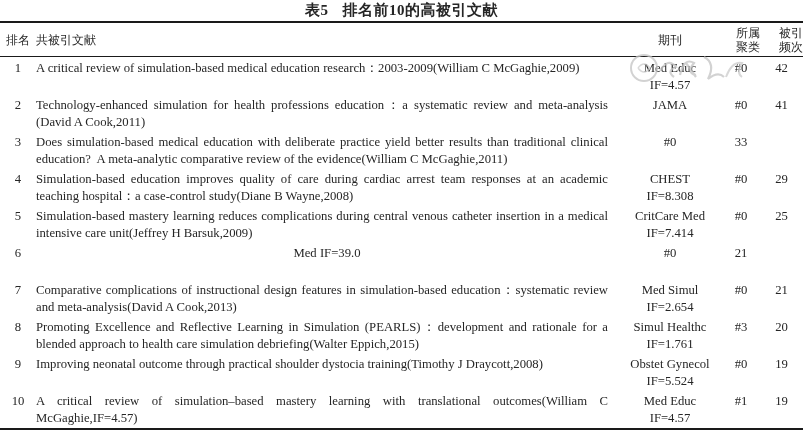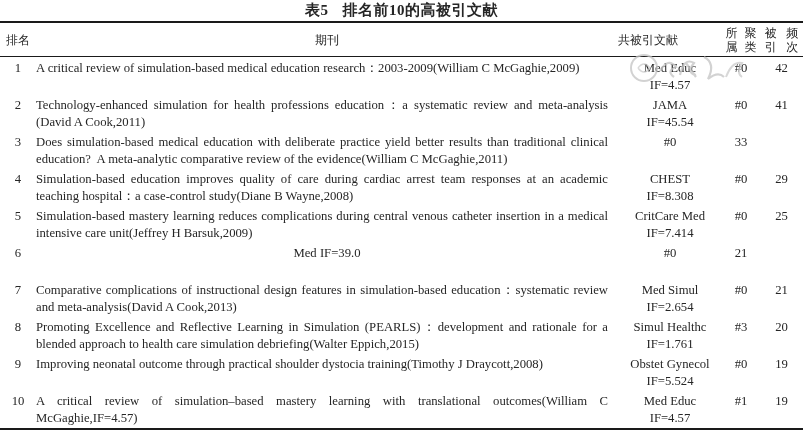--- a/index.html
+++ b/index.html
@@ -23,21 +23,21 @@
     border-bottom: 1px solid #1a1a1a;
     height: 36px;
     display: grid;
     grid-template-columns: 36px 582px 104px 38px 43px;
     align-items: center;
     font-size: 12px;
   }
   .th { line-height: 14px; }
   .th.c { text-align: center; }
   .th.l { text-align: left; }
-  .two-line { display: flex; flex-direction: row; align-items: flex-end; justify-content: center; }
+  .two-line { display: flex; flex-direction: column; align-items: flex-end; justify-content: center; }
 
   .tbody { padding-top: 1px; }
   .tr {
     display: grid;
     grid-template-columns: 36px 582px 104px 38px 43px;
     align-items: start;
     min-height: 37px;
     padding: 2px 0 1px 0;
     font-size: 12.7px;
   }
@@ -61,22 +61,22 @@
 <div class="paper">
 
   <div class="caption">
     <span>表5</span>
       <span class="gap"></span>
       <span>排名前10的高被引文献</span>
   </div>
 
   <div class="thead">
     <div class="th c">排名</div>
+    <div class="th l">共被引文献</div>
     <div class="th c">期刊</div>
-    <div class="th l">共被引文献</div>
     <div class="th c two-line">
       <span>所属</span>
       <span>聚类</span>
     </div>
     <div class="th c two-line">
       <span>被引</span>
       <span>频次</span>
     </div>
 
     <svg class="watermark" viewBox="0 0 130 48" xmlns="http://www.w3.org/2000/svg">
@@ -98,21 +98,20 @@
         <div class="jline">IF=4.57</div>
       </div>
       <div class="td cluster">#0</div>
       <div class="td freq">42</div>
     </div>
       <div class="tr">
       <div class="td rank">2</div>
       <div class="td ref">Technology-enhanced simulation for health professions education：a systematic review and meta-analysis (David A Cook,2011)</div>
       <div class="td journal">
         <div class="jline">JAMA</div>
-        <div class="jline">IF=45.54</div>
       </div>
       <div class="td cluster">#0</div>
       <div class="td freq">41</div>
     </div>
       <div class="tr">
       <div class="td rank">3</div>
       <div class="td ref">Does simulation-based medical education with deliberate practice yield better results than traditional clinical education?&nbsp; A meta-analytic comparative review of the evidence(William C McGaghie,2011)</div>
       <div class="td cluster">#0</div>
       <div class="td freq">33</div>
     </div>

